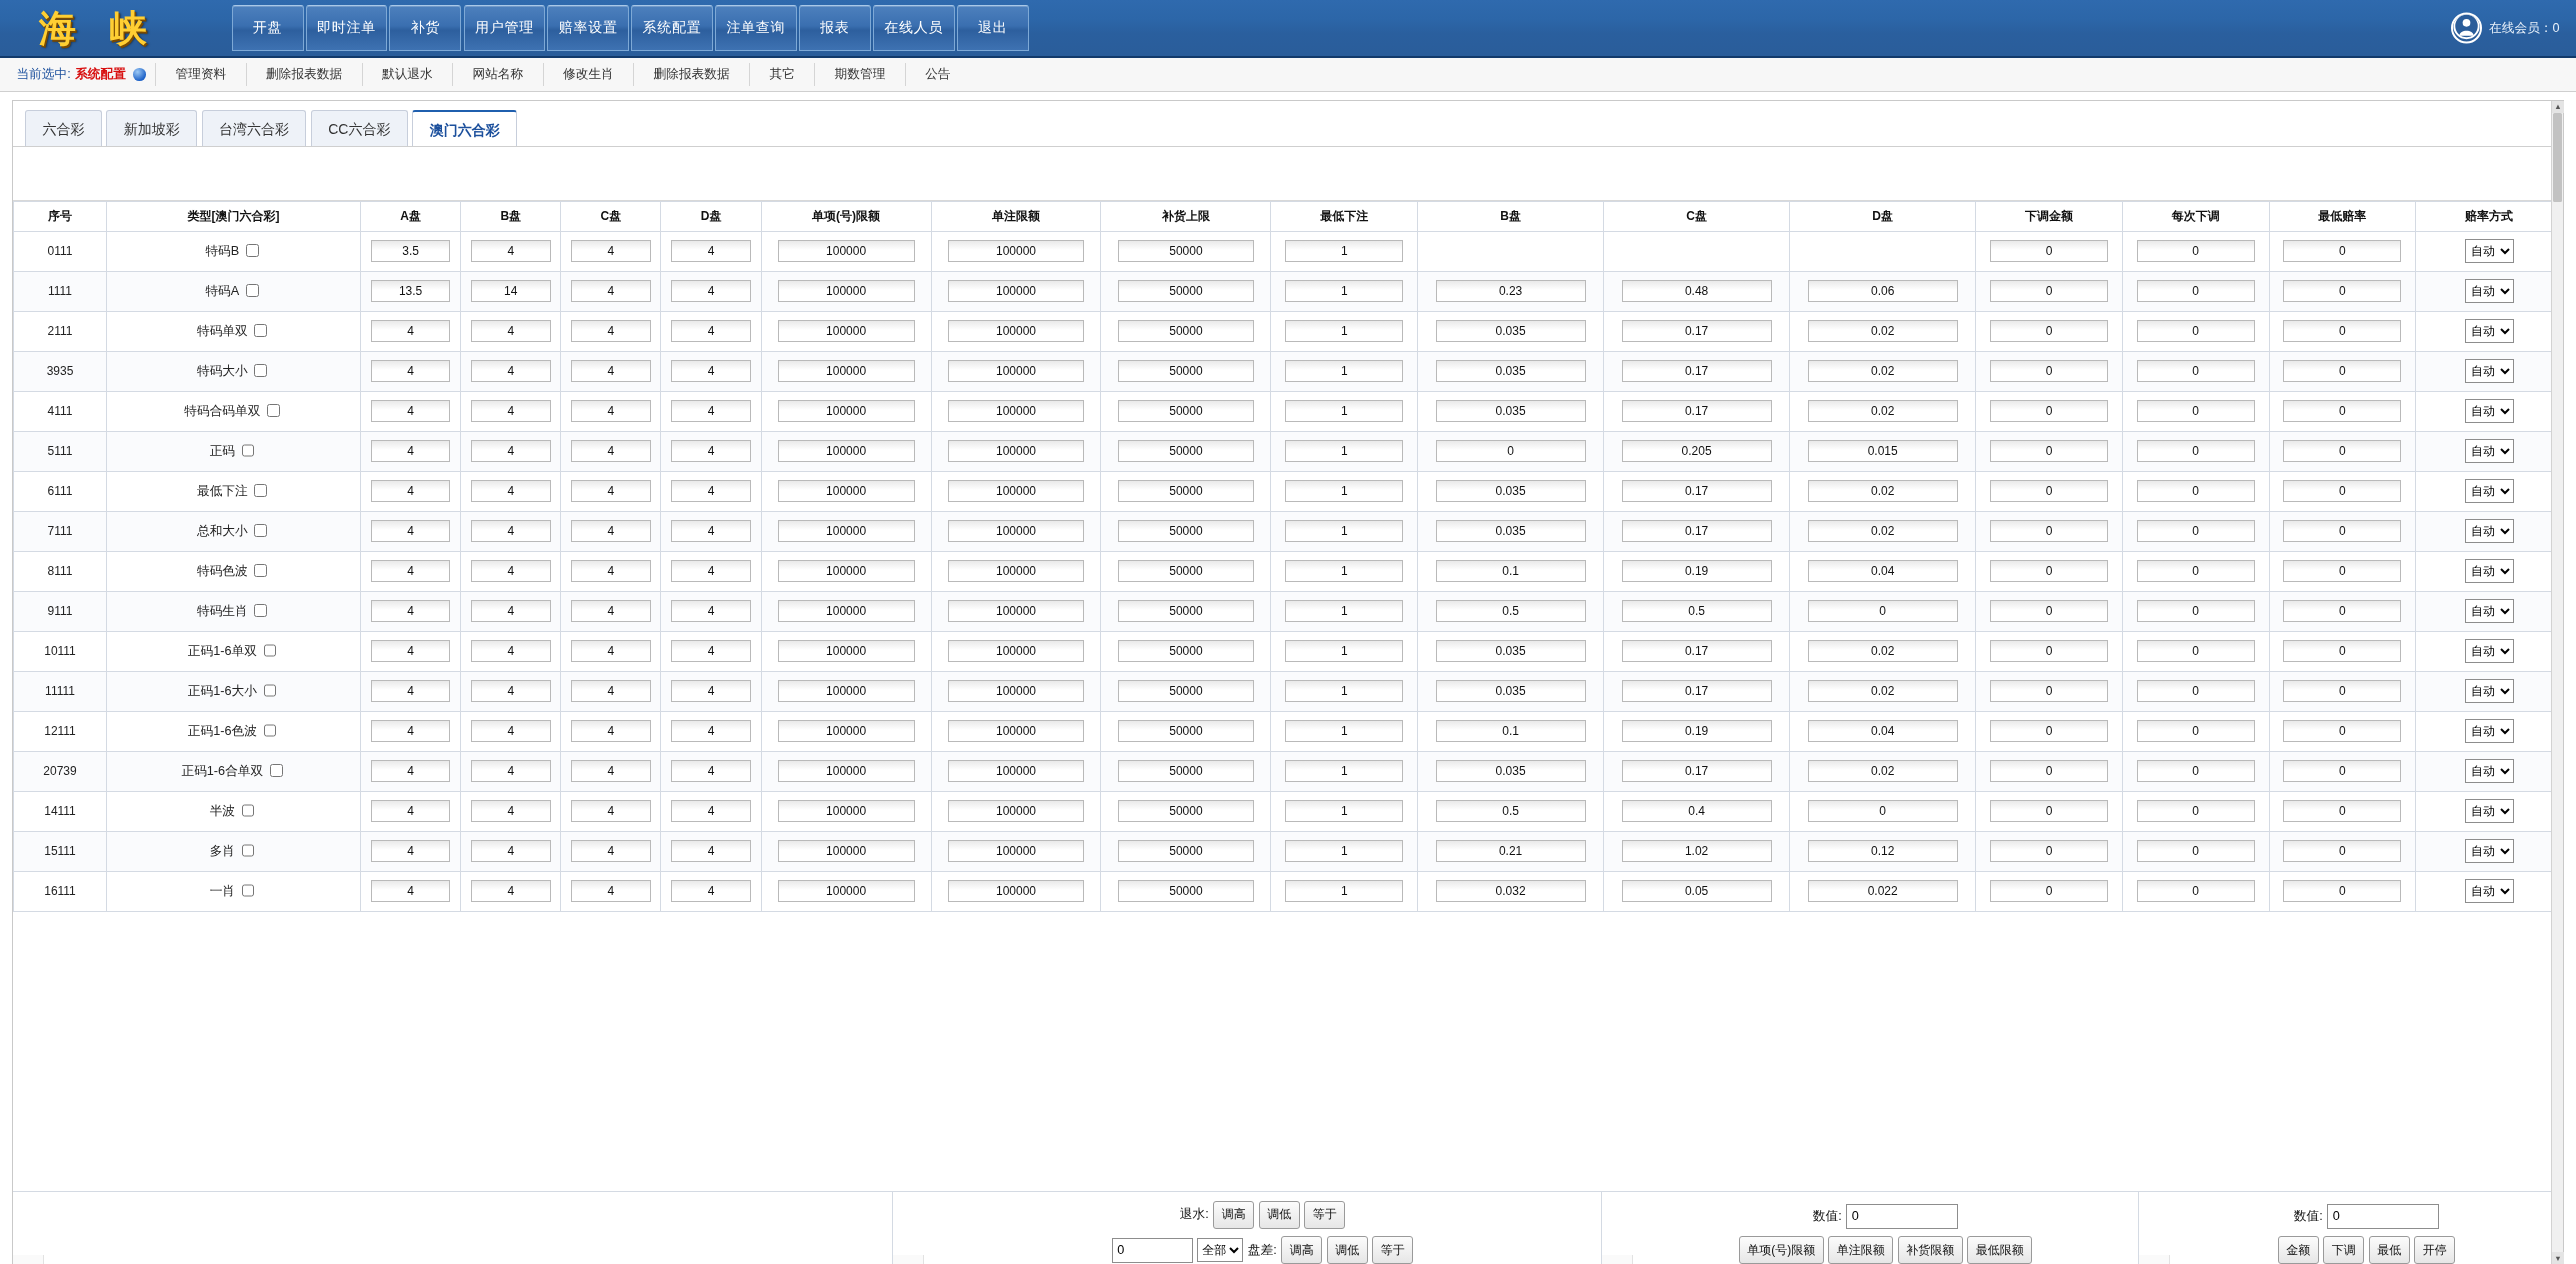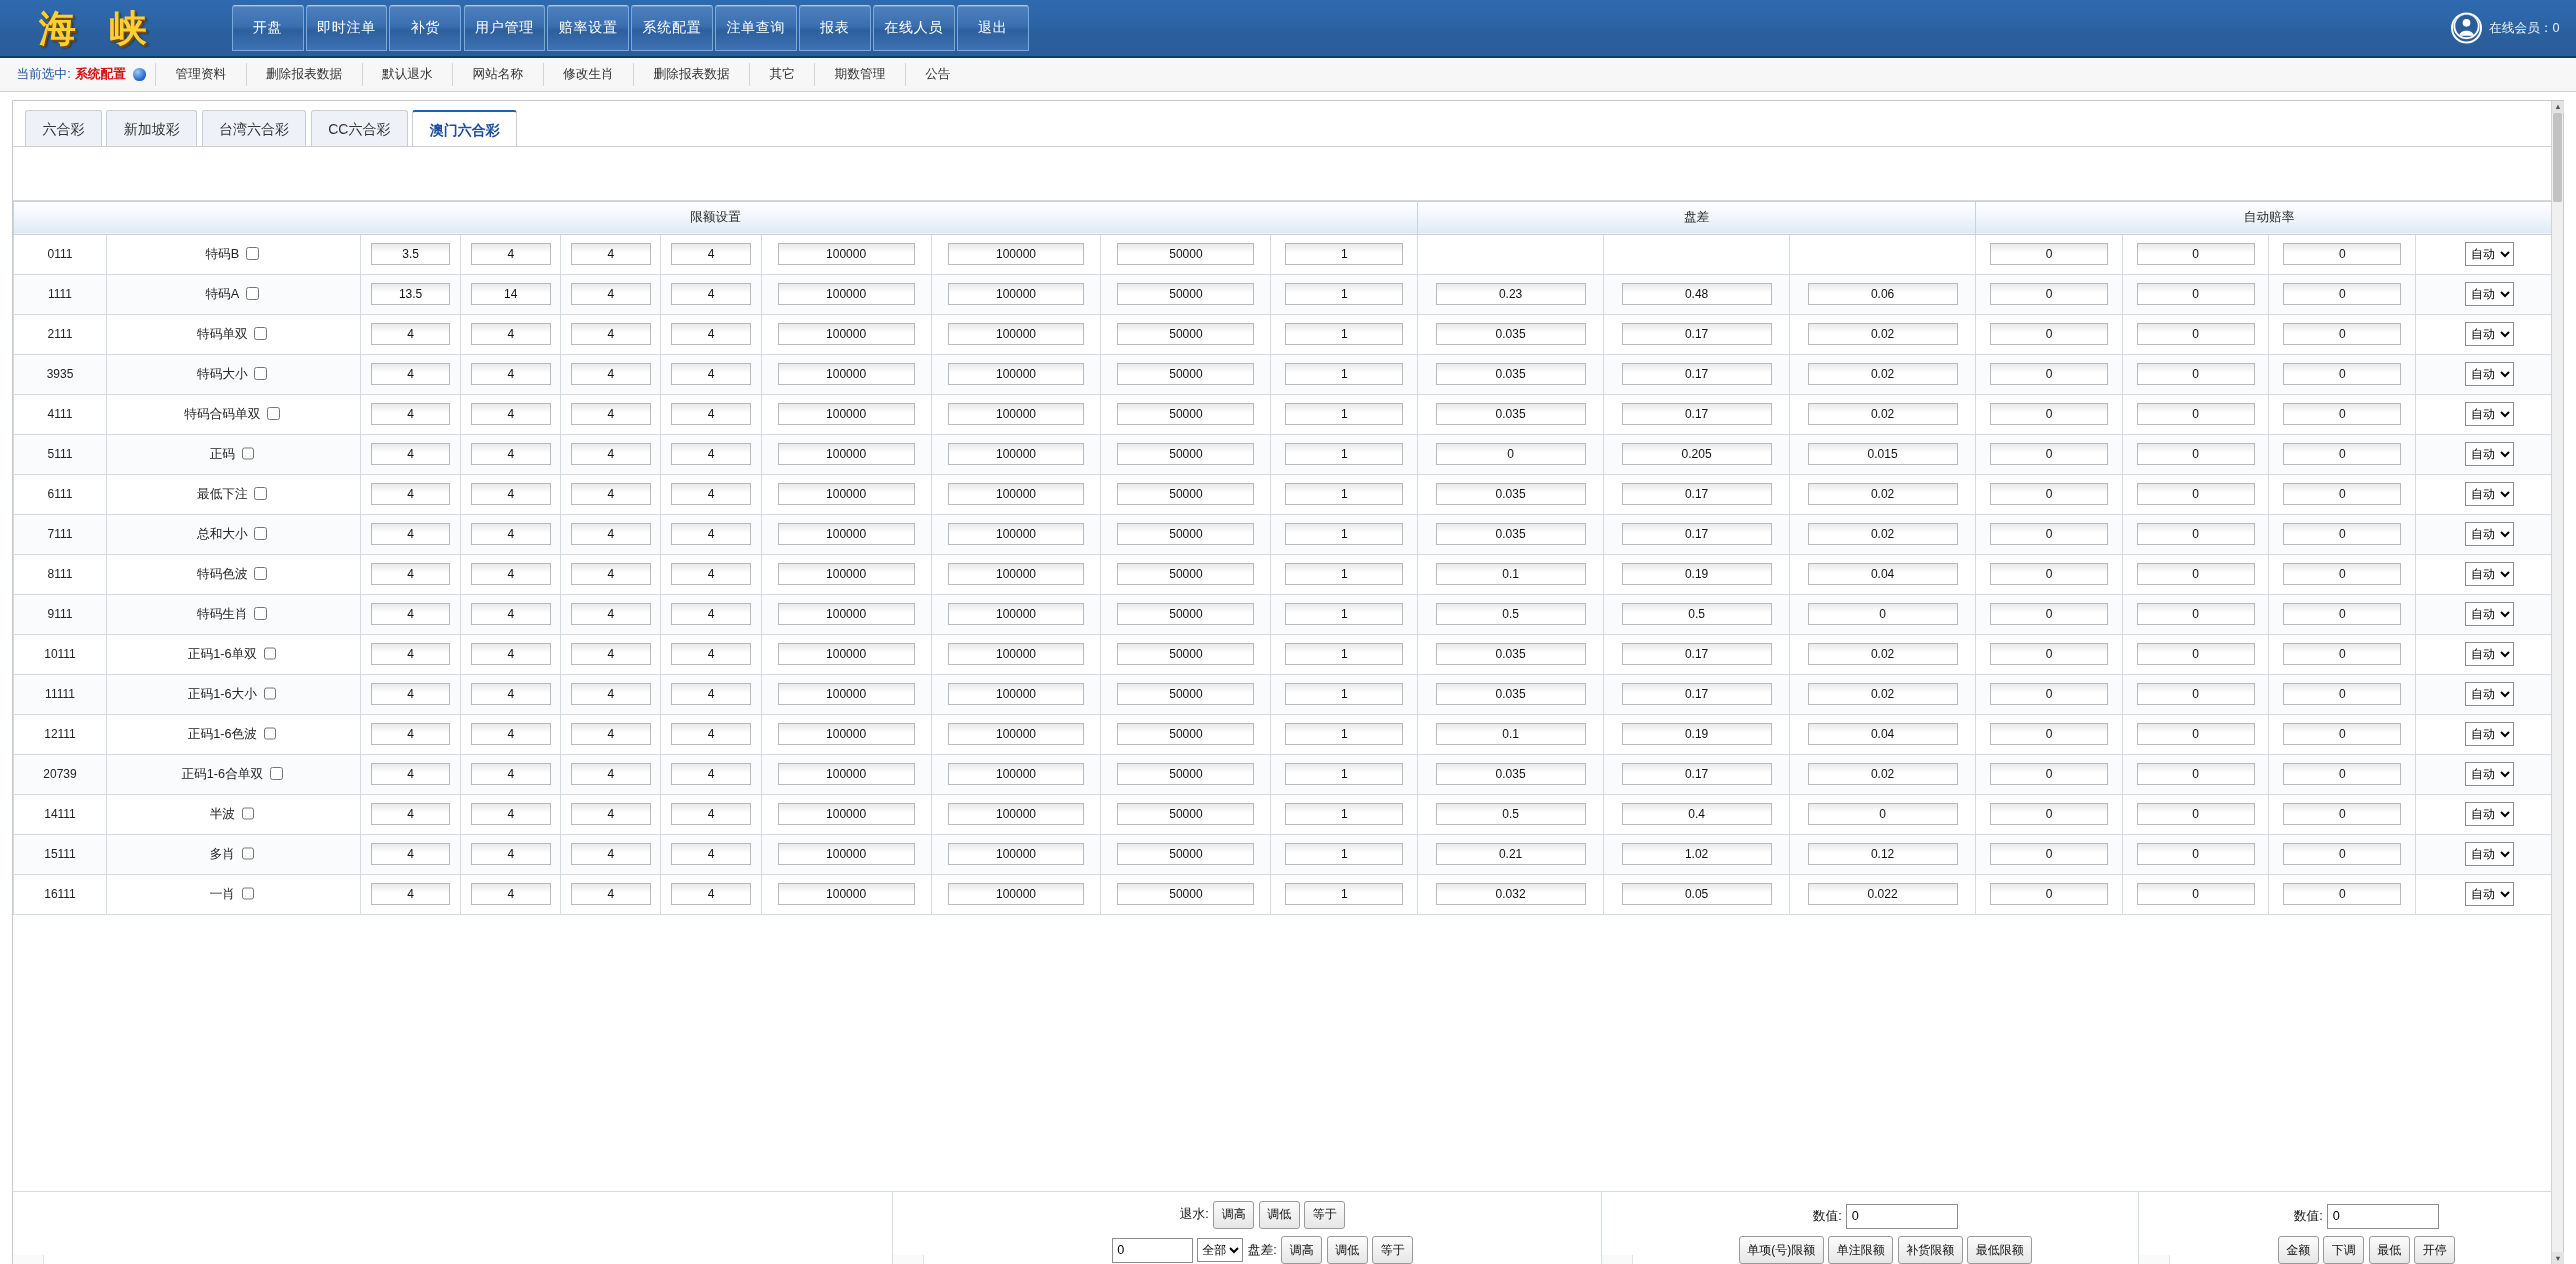--- a/index.html
+++ b/index.html
@@ -308,24 +308,38 @@
             <col style="width:82px">
           <col style="width:104px">
             <col style="width:104px">
             <col style="width:104px">
           <col style="width:82px">
             <col style="width:82px">
             <col style="width:82px">
             <col style="width:82px">
         </colgroup>
         <thead>
-          <tr class="grouphead">
-            <th colspan="10">限额设置</th>
-            <th colspan="3">盘差</th>
-            <th colspan="4">自动赔率</th>
+          <tr class="colhead">
+            <th>序号</th>
+            <th>类型[澳门六合彩]</th>
+            <th>A盘</th>
+            <th>B盘</th>
+            <th>C盘</th>
+            <th>D盘</th>
+            <th>单项(号)限额</th>
+            <th>单注限额</th>
+            <th>补货上限</th>
+            <th>最低下注</th>
+            <th>B盘</th>
+            <th>C盘</th>
+            <th>D盘</th>
+            <th>下调金额</th>
+            <th>每次下调</th>
+            <th>最低赔率</th>
+            <th>赔率方式</th>
           </tr>
         </thead>
         <tbody id="tbody">
             <tr>
               <td class="idcell">0111</td>
               <td class="typecell"><span class="lbl">特码B</span><input type="checkbox" class="chk" style=""></td>
               <td><input class="cell" type="text" value="3.5" style=""></td>
               <td><input class="cell" type="text" value="4" style=""></td>
               <td><input class="cell" type="text" value="4" style=""></td>
               <td><input class="cell" type="text" value="4" style=""></td>

